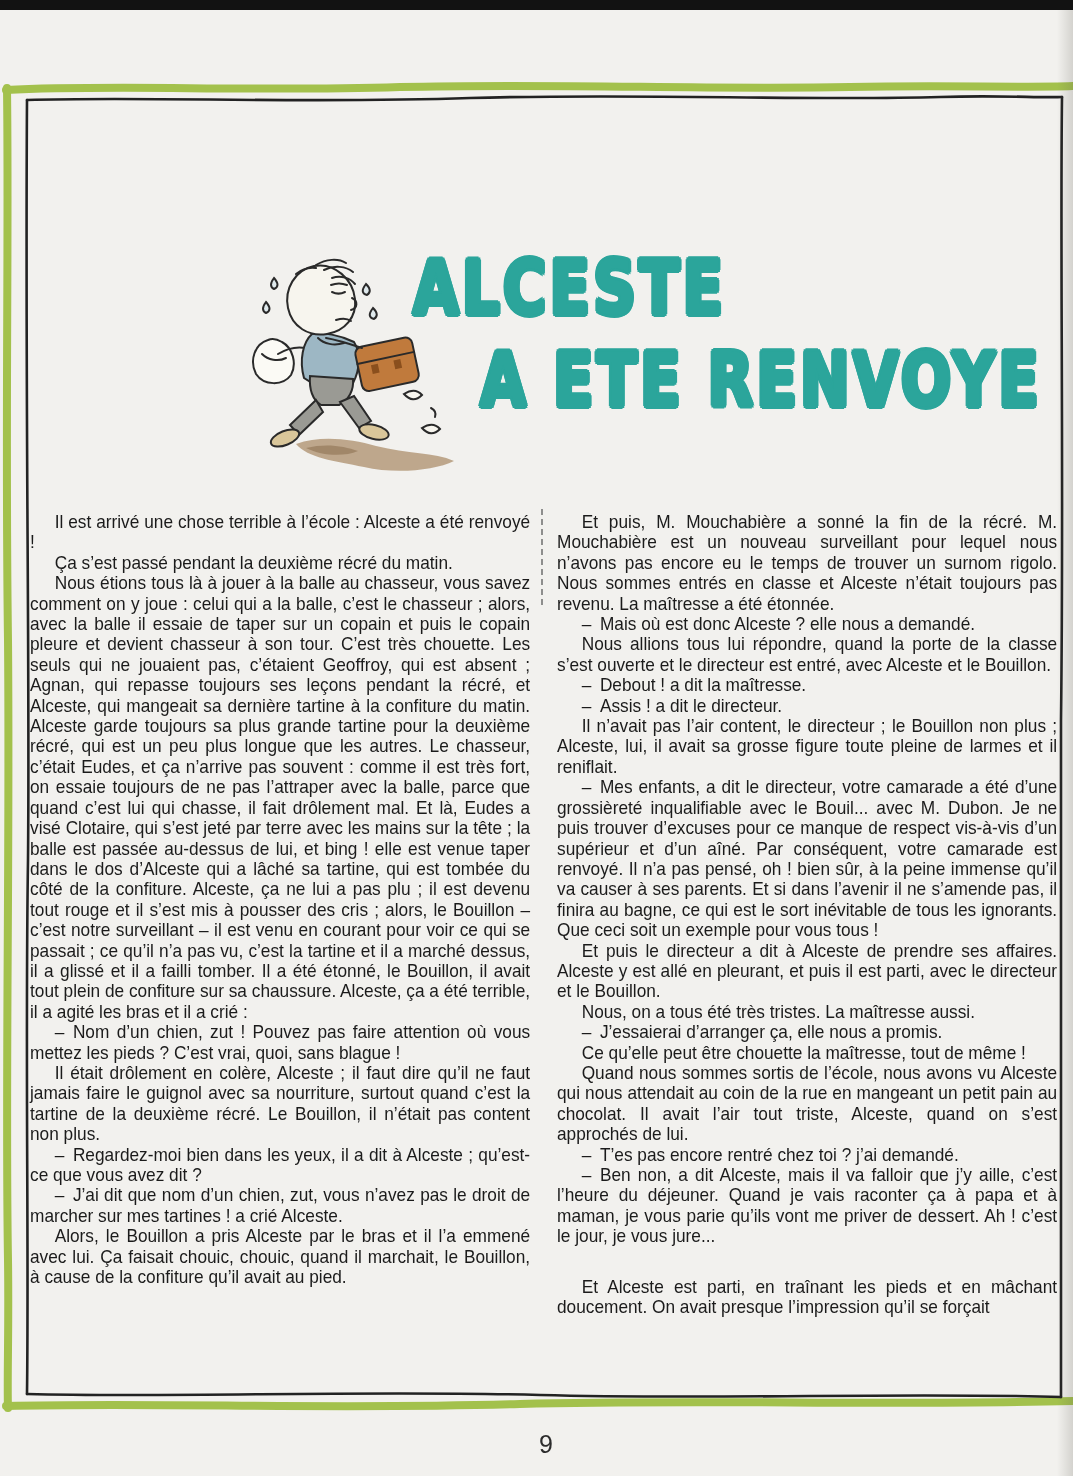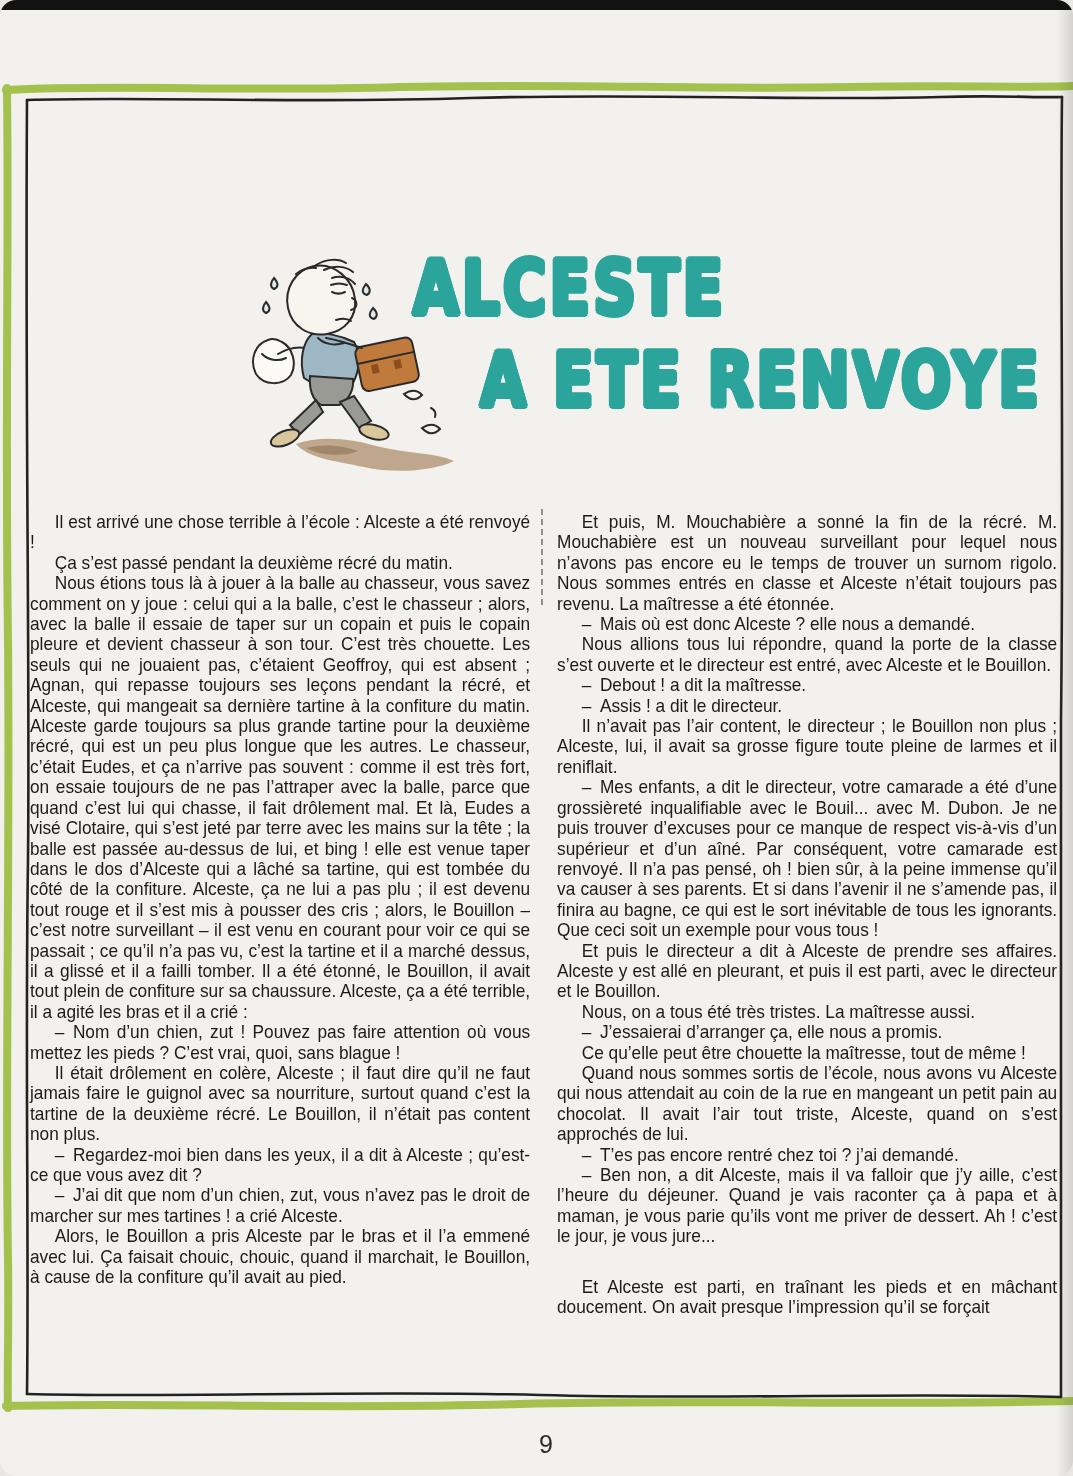--- a/index.html
+++ b/index.html
@@ -1,20 +1,19 @@
 <!DOCTYPE html>
 <html lang="fr"><head>
 <meta charset="utf-8">
 <style>
   html,body{margin:0;padding:0;background:#e8e7e4;}
   .page{
     position:relative;width:1073px;height:1476px;overflow:hidden;
     background:#f2f1ee;
     font-family:"Liberation Sans","DejaVu Sans",sans-serif;
-    border-radius:16px;
   }
   .scan-strip{position:absolute;left:0;top:0;width:1073px;height:10px;background:#121212;}
   .border-svg{position:absolute;left:0;top:0;}
   .edge-shade{
     position:absolute;right:0;top:10px;width:16px;height:1466px;
     background:linear-gradient(to right, rgba(0,0,0,0), rgba(90,88,78,0.20));
     pointer-events:none;
   }
   
   .title{

